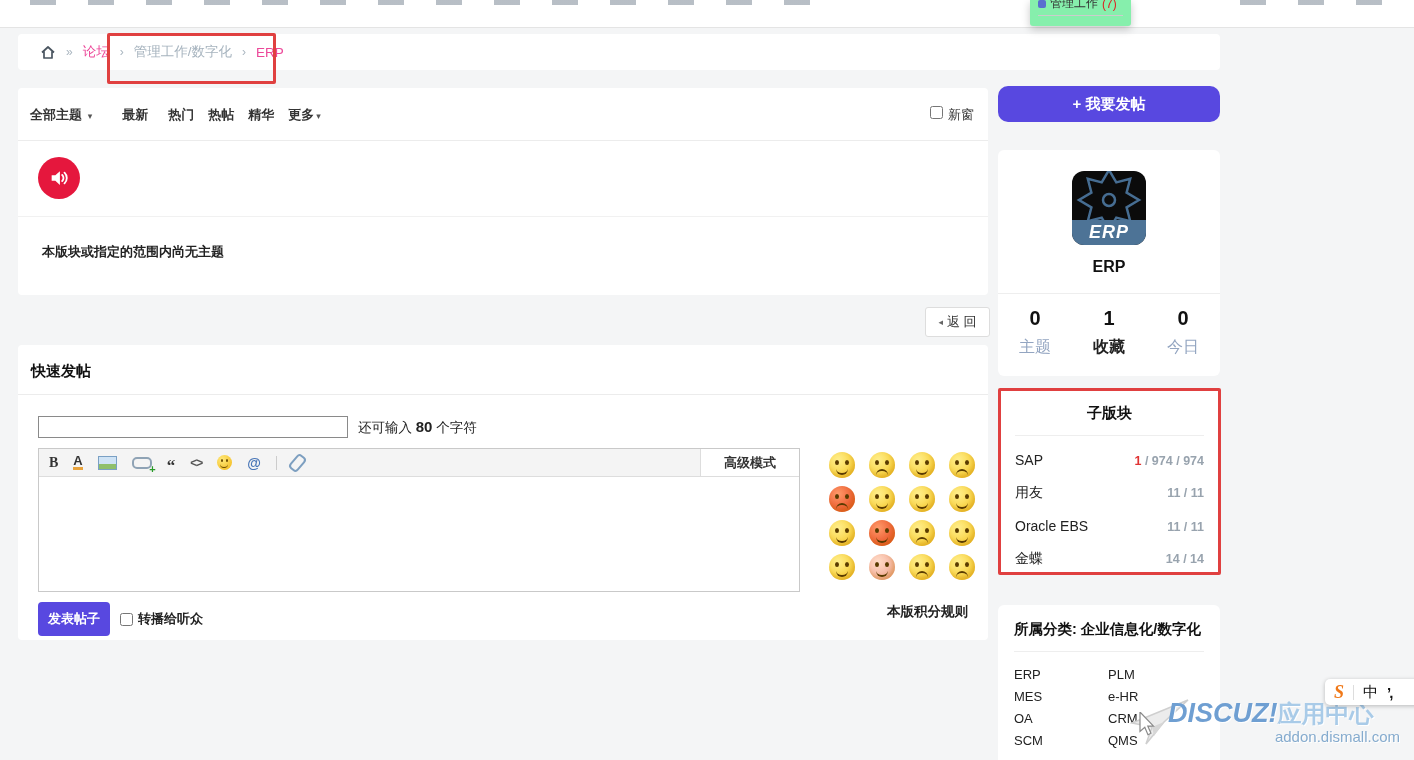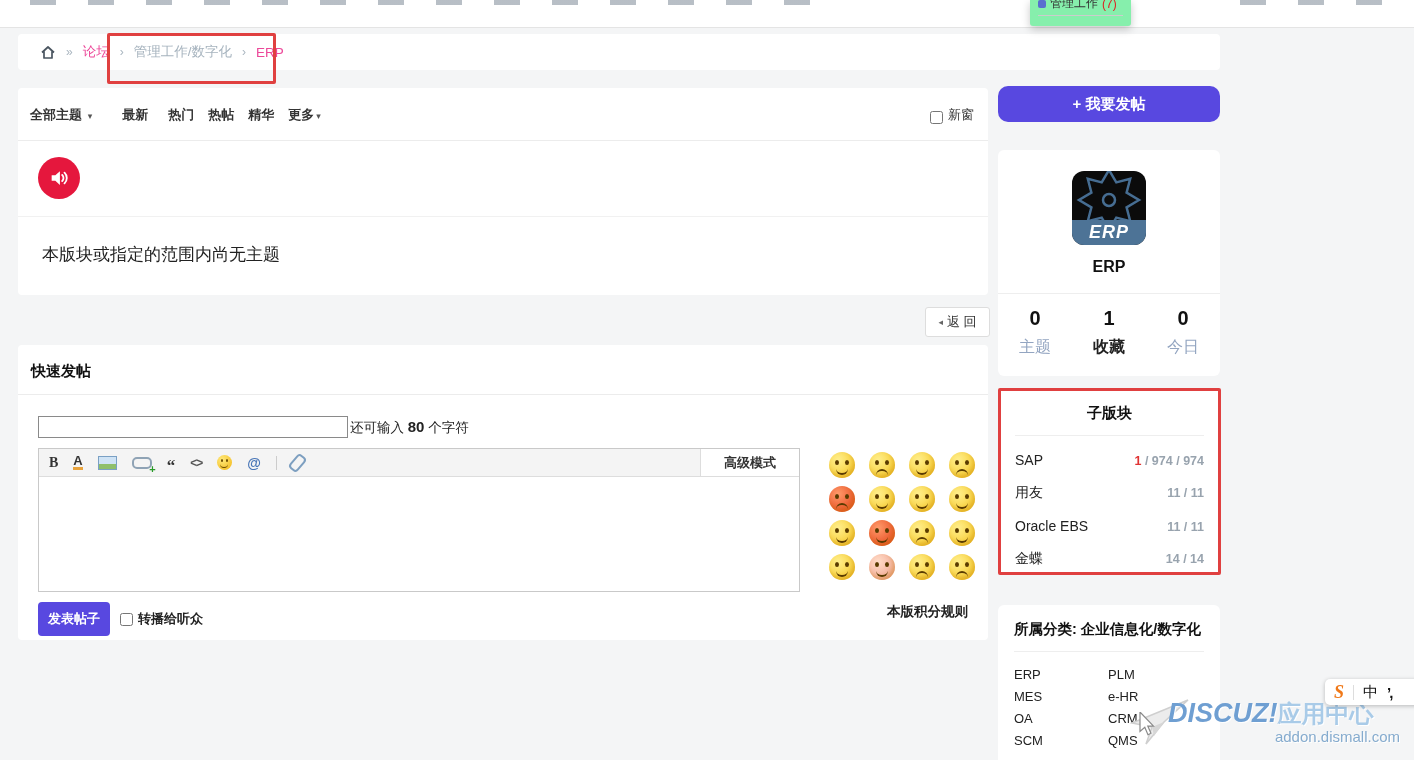--- a/index.html
+++ b/index.html
@@ -27,42 +27,42 @@
   .redbox.crumb{left:107px;top:33px;width:163px;height:45px;}
 
   
   .card{position:absolute;background:#fff;border-radius:4px;box-sizing:border-box;}
 
   
   .cardA{left:18px;top:88px;width:970px;height:207px;}
   .filter-row{display:flex;align-items:center;height:30px;padding:12px 14px 0 12px;}
   .f-item{font-size:13px;font-weight:600;color:#333;margin-right:20px;cursor:pointer;white-space:nowrap;}
   .caret{font-size:9px;color:#555;margin-left:2px;}
-  .f-right{margin-left:auto;display:flex;align-items:flex-end;gap:5px;font-size:13px;color:#333;padding-left:20px;}
+  .f-right{margin-left:auto;display:flex;align-items:flex-start;gap:5px;font-size:13px;color:#333;padding-left:20px;}
   .hr{border-top:1px solid #ececec;margin-top:10px;}
   .ann-row{display:flex;gap:24px;padding:16px 0 0 20px;}
   .ann-ico{width:42px;height:42px;border-radius:50%;background:#e5173d;display:flex;align-items:center;justify-content:center;flex:none;}
   .ann-title{font-size:16px;font-weight:700;color:#ed7b39;cursor:pointer;}
   .ann-meta{margin-top:9px;font-size:13px;color:#9aa7b4;}
   .ann-meta .author{color:#7f93a6;margin:0 8px 0 6px;cursor:pointer;}
   .hr2{border-top:1px solid #f1f1f1;margin-top:17px;}
-  .empty-note{margin:26px 0 0 24px;font-size:17px;font-weight:400;color:#222;}
+  .empty-note{margin:26px 0 0 24px;font-size:13px;font-weight:700;color:#222;}
 
   
   .backbtn{position:absolute;left:925px;top:307px;width:63px;height:28px;background:#fff;border:1px solid #ddd;
     border-radius:3px;display:flex;align-items:center;justify-content:center;gap:4px;font-size:13px;color:#333;cursor:pointer;}
   .backbtn .tri{font-size:9px;color:#666;}
 
   
   .cardB{left:18px;top:345px;width:970px;height:295px;}
   .qp-title{padding:17px 0 0 13px;font-size:15px;font-weight:700;color:#111;}
   .qp-hr{border-top:1px solid #ececec;margin-top:13px;}
   .subj-row{display:flex;align-items:center;margin:21px 0 0 20px;}
   .subj-input{width:300px;height:20px;border:1px solid #8a8a8a;border-radius:0;font-size:13px;padding:0 4px;outline:none;}
-  .subj-hint{margin-left:2px;font-size:13.5px;color:#222;}
+  .subj-hint{margin-left:10px;font-size:13.5px;color:#222;}
   .subj-hint b{font-size:15px;}
   .editor{position:absolute;left:20px;top:103px;width:760px;height:142px;border:1px solid #c9c9c9;background:#fff;}
   .toolbar{height:27px;background:#f4f4f4;border-bottom:1px solid #ddd;display:flex;align-items:center;padding-left:10px;gap:15px;}
   .tb{display:inline-flex;align-items:center;justify-content:center;cursor:pointer;}
   .tb-b{font-family:"Liberation Serif",serif;font-weight:700;font-size:14px;color:#333;}
   .tb-a{font-size:13px;font-weight:700;color:#333;border-bottom:3px solid #e8a33d;line-height:12px;}
   .tb-img{width:17px;height:12px;border:1px solid #7aa0c4;background:linear-gradient(180deg,#cfe3f5 55%,#8fbf6a 55%);}
   .tb-link{position:relative;width:16px;height:8px;border:2px solid #8fa3b5;border-radius:5px;}
   .tb-link::after{content:"+";position:absolute;right:-6px;bottom:-8px;color:#2a9a2a;font-size:11px;font-weight:700;}
   .tb-q{font-family:"Liberation Serif",serif;font-size:17px;font-weight:700;color:#333;line-height:10px;margin-top:6px;}

